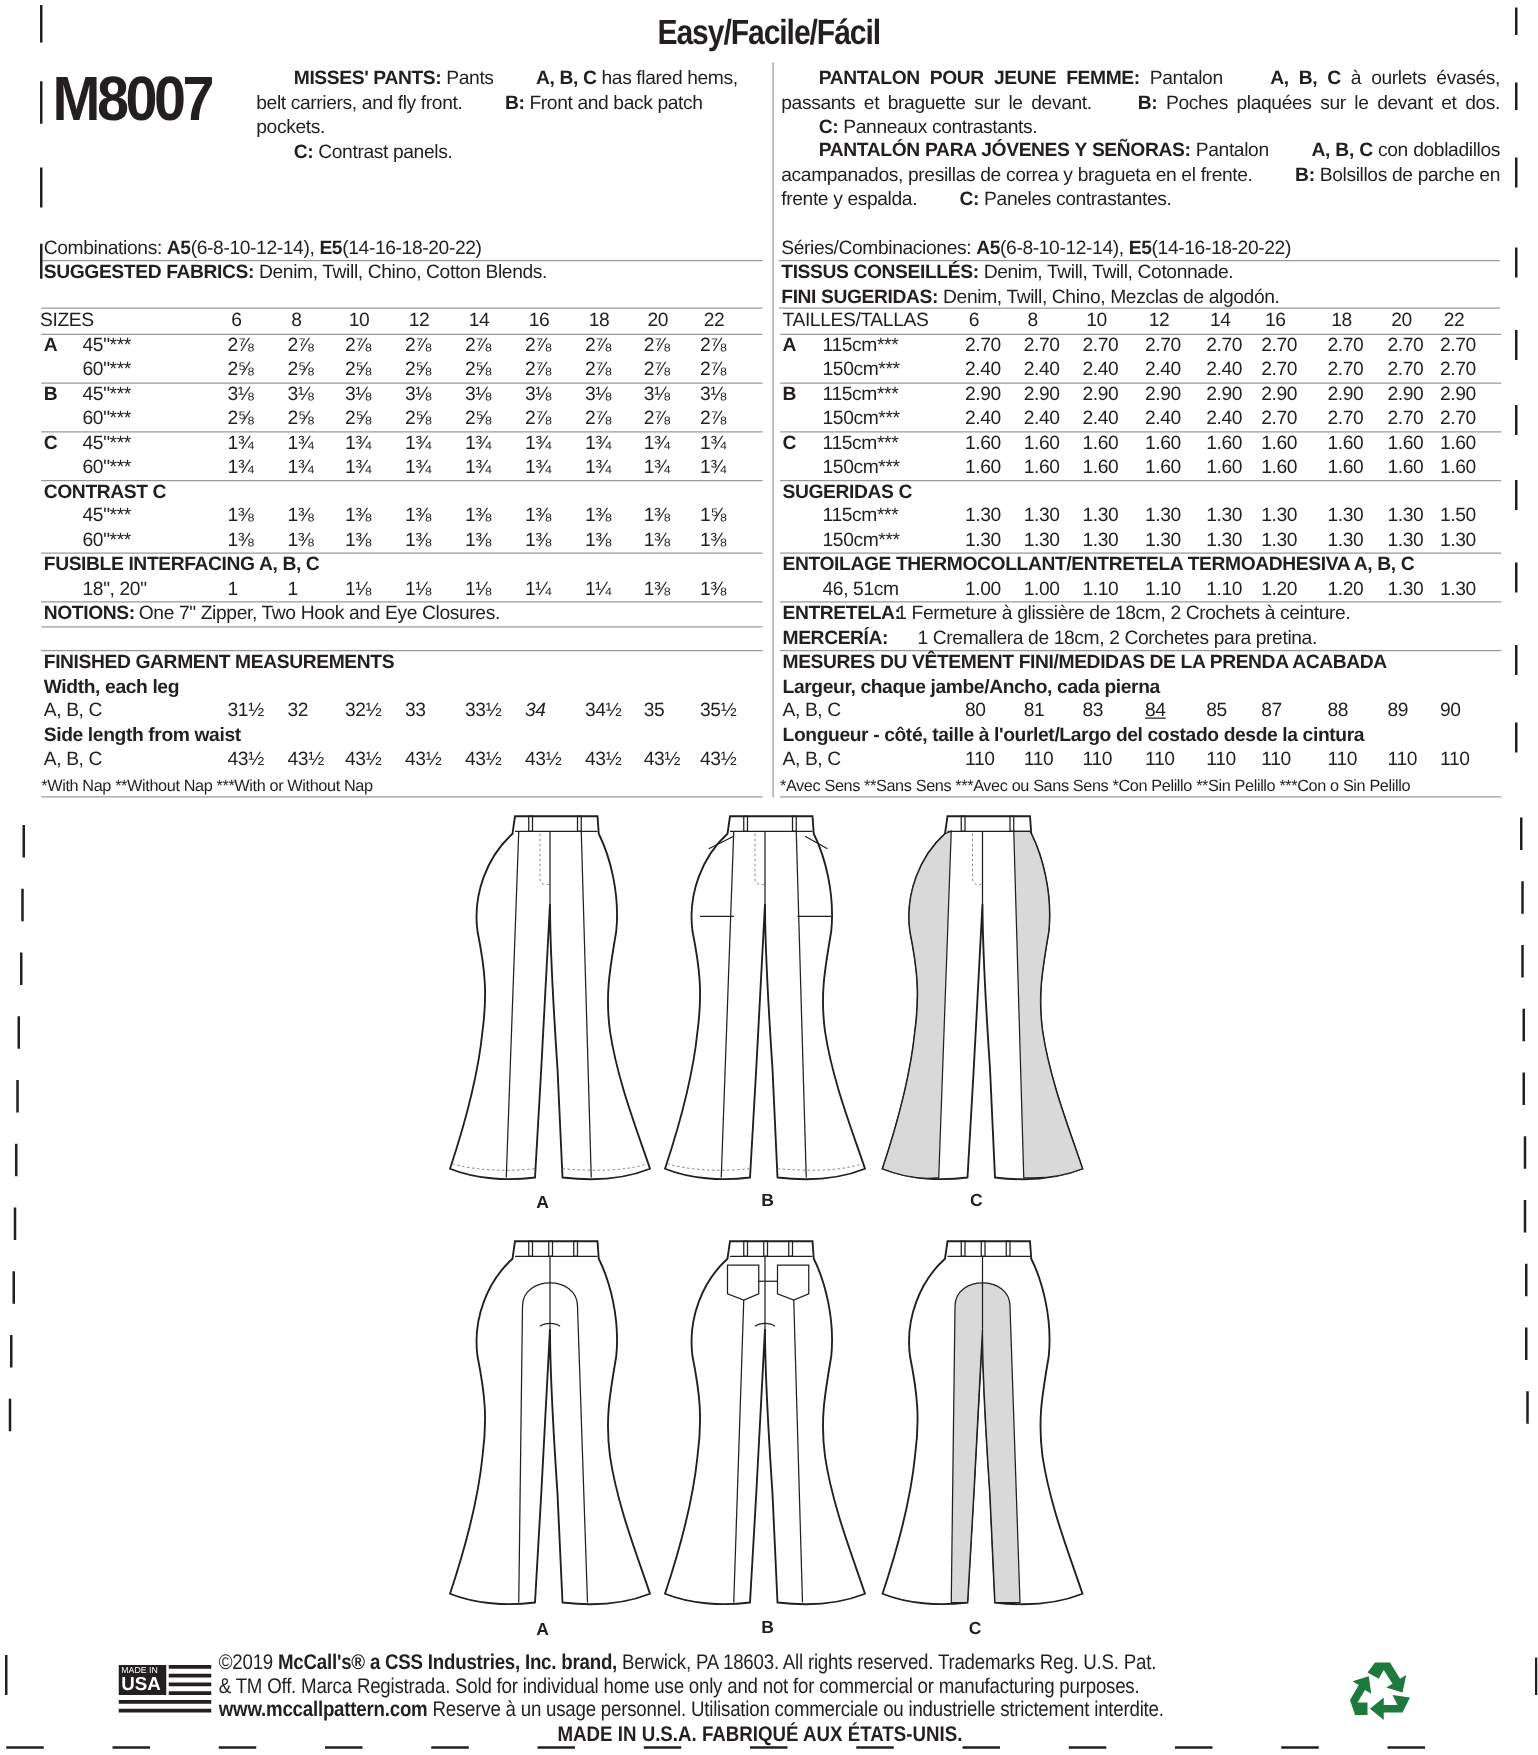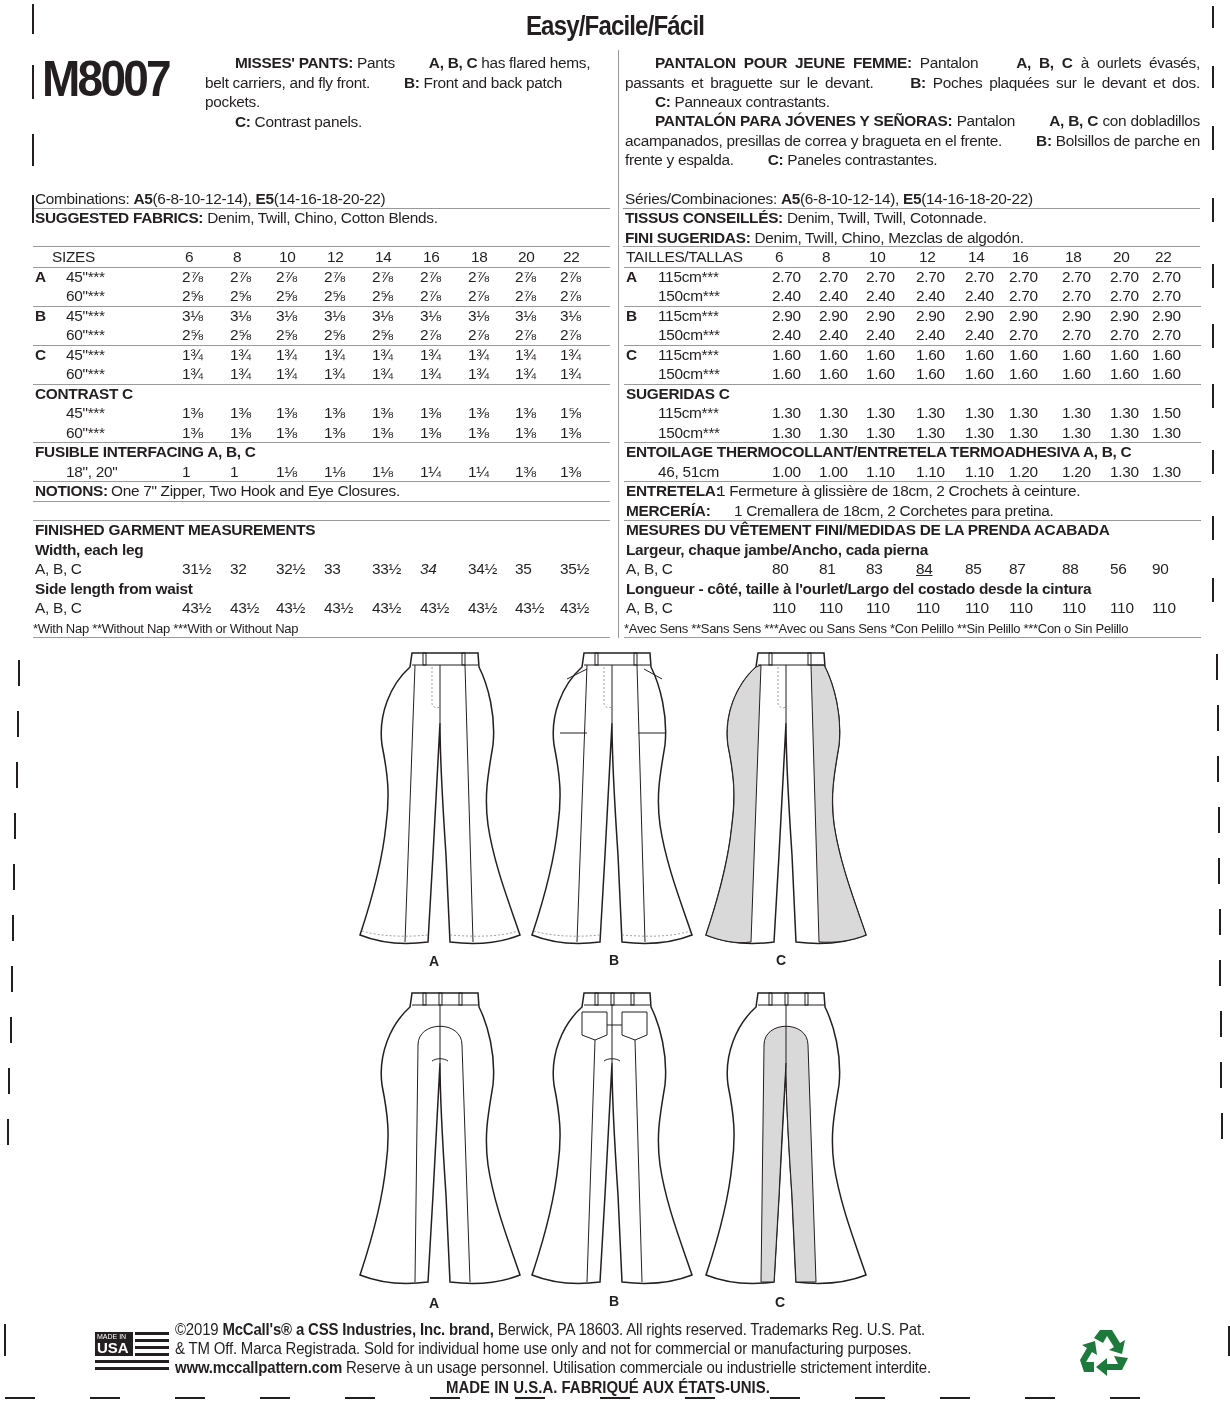--- a/index.html
+++ b/index.html
@@ -62,21 +62,21 @@
   <div class="abs line" style="left:35px; top:189px;">
     <span>Combinations: </span><b>A5</b><span>(6-8-10-12-14), </span><b>E5</b><span>(14-16-18-20-22)</span>
   </div>
   <div class="abs hr" style="left:33px; top:208px; width:577px;"></div>
   <div class="abs line" style="left:35px; top:208px;">
     <b>SUGGESTED FABRICS:</b><span> Denim, Twill, Chino, Cotton Blends.</span>
   </div>
   <div class="abs hr" style="left:33px; top:246px; width:577px;"></div>
   <div id="en-rows">
       <div class="row" style="top: 247px; left: 0px;">
-        <span style="left: 52px; text-align: center;">SIZES</span>
+        <span style="left: 32px; text-align: center;">SIZES</span>
         <span style="left: 185px;">6</span>
         <span style="left: 233px;">8</span>
         <span style="left: 279px;">10</span>
         <span style="left: 327px;">12</span>
         <span style="left: 375px;">14</span>
         <span style="left: 423px;">16</span>
         <span style="left: 471px;">18</span>
         <span style="left: 518px;">20</span>
         <span style="left: 563px;">22</span>
       </div>
@@ -414,21 +414,21 @@
       </div>
       <div class="row" style="top: 559px; left: 0px;">
         <span style="left: 626px;">A, B, C</span>
         <span style="left: 772px;">80</span>
         <span style="left: 819px;">81</span>
         <span style="left: 866px;">83</span>
         <span style="left: 916px; text-decoration: underline;">84</span>
         <span style="left: 965px;">85</span>
         <span style="left: 1009px;">87</span>
         <span style="left: 1062px;">88</span>
-        <span style="left: 1110px;">56</span>
+        <span style="left: 1110px;">89</span>
         <span style="left: 1152px;">90</span>
       </div>
       <div class="row" style="top: 578.5px; left: 0px;">
         <span class="bold" style="left: 626px;">Longueur - côté, taille à l'ourlet/Largo del costado desde la cintura</span>
       </div>
       <div class="row" style="top: 598px; left: 0px;">
         <span style="left: 626px;">A, B, C</span>
         <span style="left: 772px;">110</span>
         <span style="left: 819px;">110</span>
         <span style="left: 866px;">110</span>

